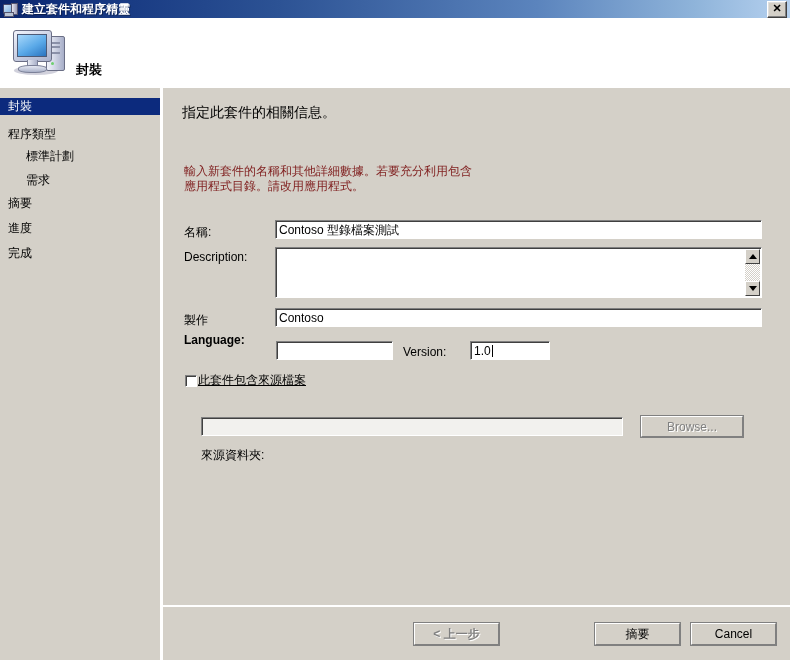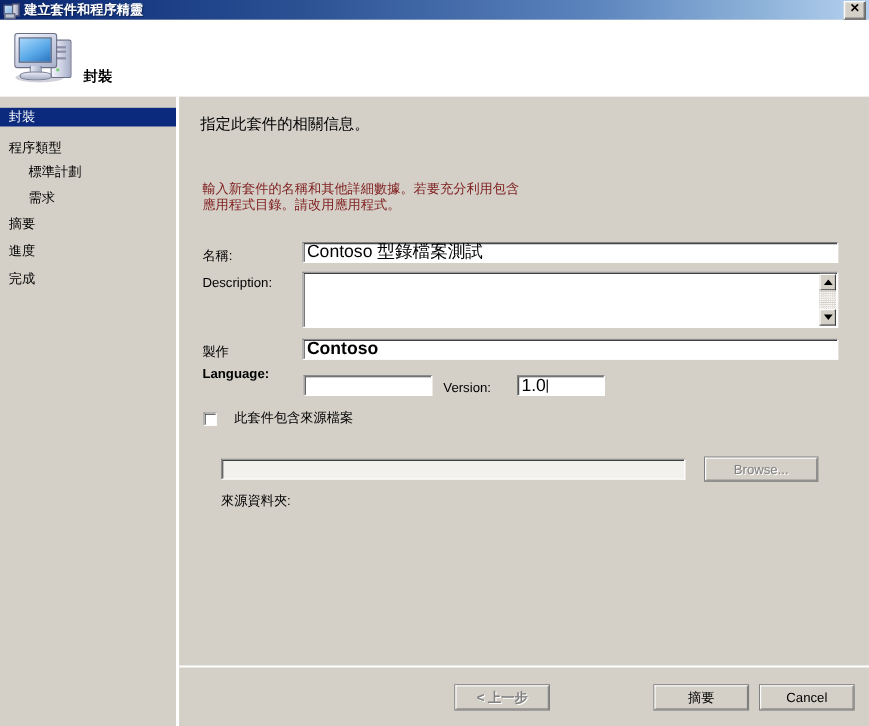--- a/index.html
+++ b/index.html
@@ -235,21 +235,21 @@
   .txt {
     position: absolute;
     background: #ffffff;
     border-top: 1px solid #808080;
     border-left: 1px solid #808080;
     border-right: 1px solid #ffffff;
     border-bottom: 1px solid #ffffff;
     box-shadow: inset 1px 1px 0 #404040;
     box-sizing: border-box;
     font-family: "Liberation Sans", sans-serif;
-    font-size: 16px;
+    font-size: 12px;
     color: #000;
     padding: 1px 0 0 3px;
     line-height: 16px;
     overflow: hidden;
     white-space: nowrap;
   }
   .txt.disabled {
     background: #f2f1ee;
     color: #808080;
   }
@@ -318,23 +318,24 @@
     background: #ffffff;
     border-top: 1px solid #808080;
     border-left: 1px solid #808080;
     border-right: 1px solid #ffffff;
     border-bottom: 1px solid #ffffff;
     box-shadow: inset 1px 1px 0 #404040;
     box-sizing: border-box;
     flex: 0 0 auto;
   }
   .checkbox-label {
-    margin-left: 16px;
-    font-size: 12px;
-    white-space: nowrap;
+    margin-left: 1px;
+    font-size: 12px;
+    white-space: nowrap;
+    text-decoration: underline;
   }
 
   .btn {
     position: absolute;
     background: #d4d0c8;
     border: 1px solid #000000;
     box-sizing: border-box;
     font-family: "Liberation Sans", sans-serif;
     font-size: 12px;
     color: #000;
@@ -452,21 +453,21 @@
             <div class="tri"></div>
           </div>
         <div class="trough"></div>
         <div class="sb-arrow down">
             <div class="tri"></div>
           </div>
       </div>
     </div>
 
     <div class="field-label" style="left:21px; top:224px;">製作</div>
-    <div class="txt" style="left:112px; top:220px; width:487px; height:19px;font-weight:bold;">Contoso</div>
+    <div class="txt" style="left:112px; top:220px; width:487px; height:19px;">Contoso</div>
 
     <div class="field-label" style="left:21px; top:245px;font-weight:bold;">Language:</div>
     <div class="txt" style="left:113px; top:253px; width:117px; height:19px;"></div>
 
     <div class="field-label" style="left:240px; top:257px;">Version:</div>
     <div class="txt focused" style="left:307px; top:253px; width:80px; height:19px;">1.0</div>
 
     <div class="checkbox-row" style="left:22px; top:284px;">
       <div class="checkbox-box"></div>
       <div class="checkbox-label">此套件包含來源檔案</div>

